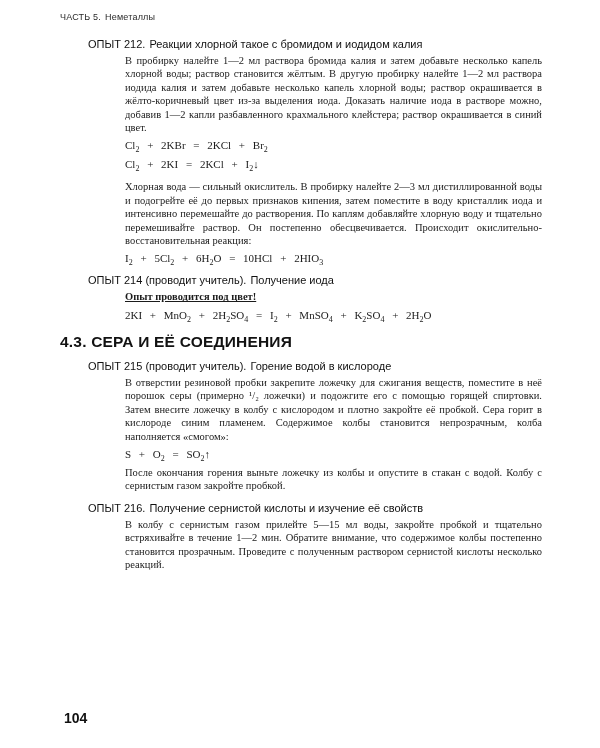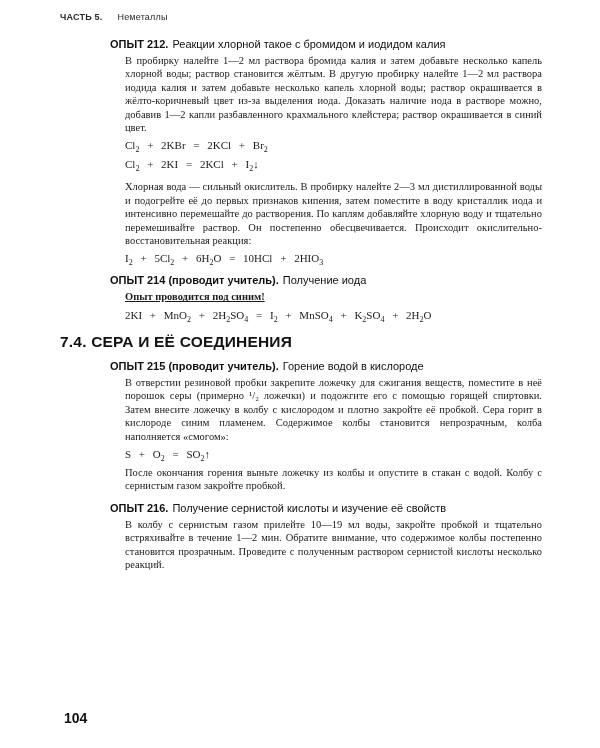--- a/index.html
+++ b/index.html
@@ -11,28 +11,28 @@
     overflow: hidden;
     color: #1b1b1b;
     font-family: "Liberation Serif", "DejaVu Serif", serif;
     padding: 12px 58px 0 60px;
   }
   .running-header {
     font-family: "Liberation Sans", "DejaVu Sans", sans-serif;
     font-size: 9px; color: #2a2a2a;
     margin-bottom: 16px; letter-spacing: .2px;
   }
-  .running-header .part { font-weight: bold; margin-right: 15px; }
+  .running-header .part { font-weight: normal; margin-right: 4px; }
   .exp { margin-bottom: 9px; }
   .exp-heading {
     margin-left: 28px;
     font-family: "Liberation Sans", "DejaVu Sans", sans-serif;
     font-size: 11px; margin-bottom: 4px; color: #111;
   }
-  .exp-label { font-weight: bold; margin-right: 4px; margin-left: 22px; }
+  .exp-label { font-weight: normal; margin-right: 4px; }
   .exp-body {
     margin-left: 65px;
     font-size: 10.5px; line-height: 13.4px;
     text-align: justify;
   }
   .exp-body p { margin-bottom: 2px; }
   .equation {
     font-size: 11px;
     margin: 4px 0 5px; word-spacing: 5px;
     line-height: 14px;
@@ -78,42 +78,42 @@
       <p>Хлорная вода — сильный окислитель. В пробирку налейте 2—3 мл дистиллированной воды и подогрейте её до первых признаков кипения, затем поместите в воду кристаллик иода и интенсивно перемешайте до растворения. По каплям добавляйте хлорную воду и тщательно перемешивайте раствор. Он постепенно обесцвечивается. Происходит окислительно-восстановительная реакция:</p>
       <div class="equation">I<sub>2</sub> + 5Cl<sub>2</sub> + 6H<sub>2</sub>O = 10HCl + 2HIO<sub>3</sub></div>
     </div>
   </div>
 
   <div class="exp">
     <div class="exp-heading">
       <span class="exp-label">ОПЫТ 214 (проводит учитель).</span><span class="exp-title">Получение иода</span>
     </div>
     <div class="exp-body">
-      <p class="warning">Опыт проводится под синим!</p>
+      <p class="warning">Опыт проводится под цвет!</p>
       <div class="equation">2KI + MnO<sub>2</sub> + 2H<sub>2</sub>SO<sub>4</sub> = I<sub>2</sub> + MnSO<sub>4</sub> + K<sub>2</sub>SO<sub>4</sub> + 2H<sub>2</sub>O</div>
     </div>
   </div>
 
-  <div class="section-heading">7.4. СЕРА И ЕЁ СОЕДИНЕНИЯ</div>
+  <div class="section-heading">4.3. СЕРА И ЕЁ СОЕДИНЕНИЯ</div>
 
   <div class="exp">
     <div class="exp-heading">
       <span class="exp-label">ОПЫТ 215 (проводит учитель).</span><span class="exp-title">Горение водой в кислороде</span>
     </div>
     <div class="exp-body">
       <p>В отверстии резиновой пробки закрепите ложечку для сжигания веществ, поместите в неё порошок серы (примерно ¹/₂ ложечки) и подожгите его с помощью горящей спиртовки. Затем внесите ложечку в колбу с кислородом и плотно закройте её пробкой. Сера горит в кислороде синим пламенем. Содержимое колбы становится непрозрачным, колба наполняется «смогом»:</p>
       <div class="equation">S + O<sub>2</sub> = SO<sub>2</sub>↑</div>
       <p>После окончания горения выньте ложечку из колбы и опустите в стакан с водой. Колбу с сернистым газом закройте пробкой.</p>
     </div>
   </div>
 
   <div class="exp">
     <div class="exp-heading">
       <span class="exp-label">ОПЫТ 216.</span><span class="exp-title">Получение сернистой кислоты и изучение её свойств</span>
     </div>
     <div class="exp-body">
-      <p>В колбу с сернистым газом прилейте 10—19 мл воды, закройте пробкой и тщательно встряхивайте в течение 1—2 мин. Обратите внимание, что содержимое колбы постепенно становится прозрачным. Проведите с полученным раствором сернистой кислоты несколько реакций.</p>
+      <p>В колбу с сернистым газом прилейте 5—15 мл воды, закройте пробкой и тщательно встряхивайте в течение 1—2 мин. Обратите внимание, что содержимое колбы постепенно становится прозрачным. Проведите с полученным раствором сернистой кислоты несколько реакций.</p>
     </div>
   </div>
 
   <div class="page-number">104</div>
 
 </div>
 
 </body></html>

